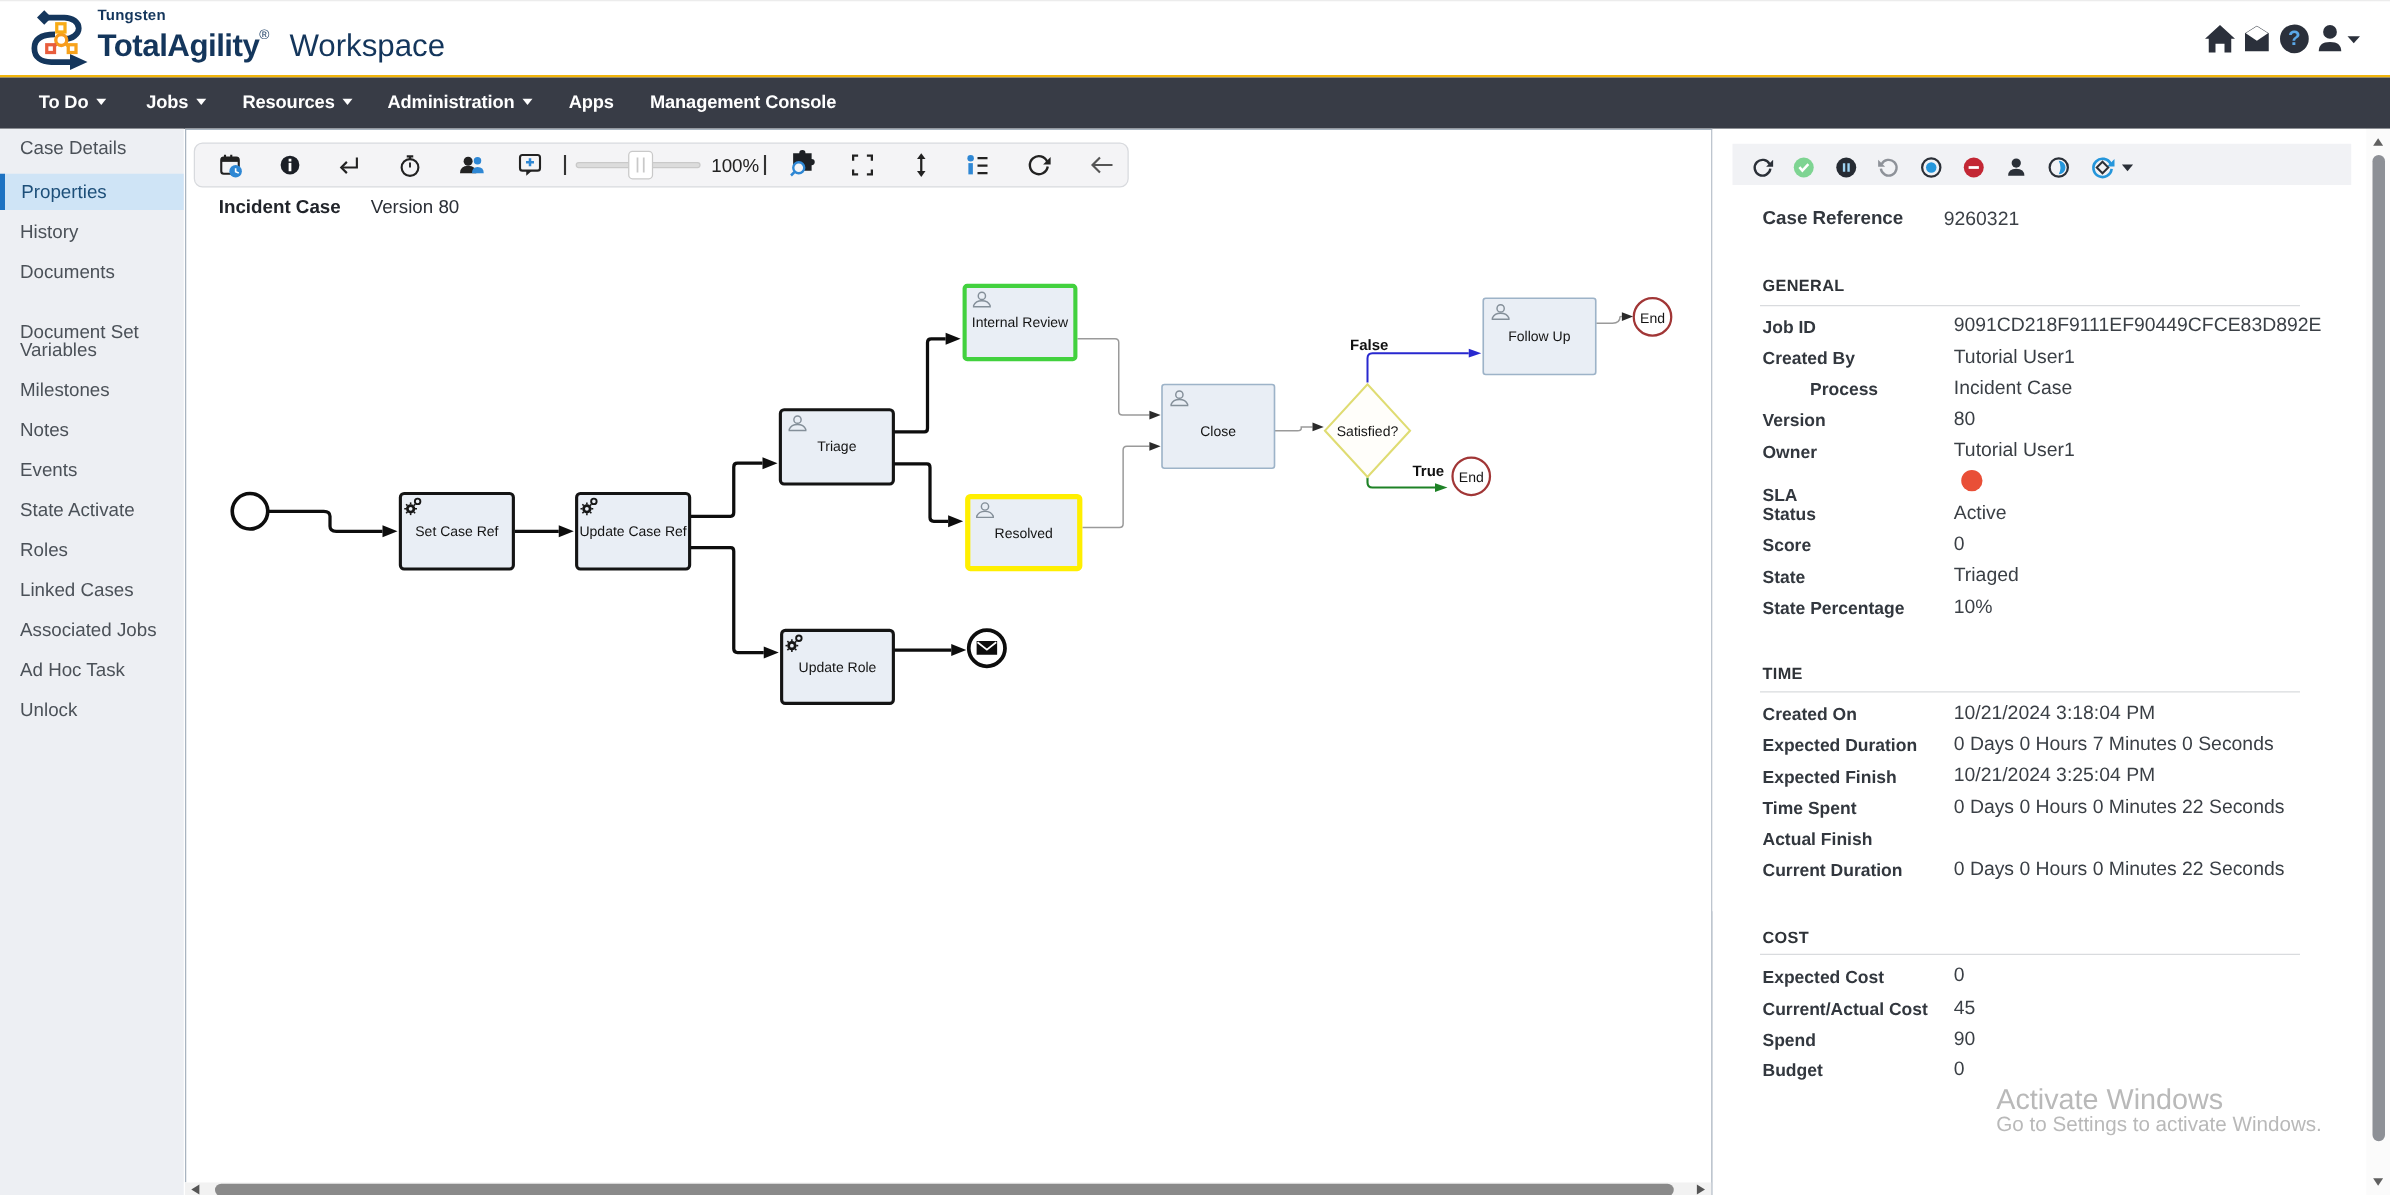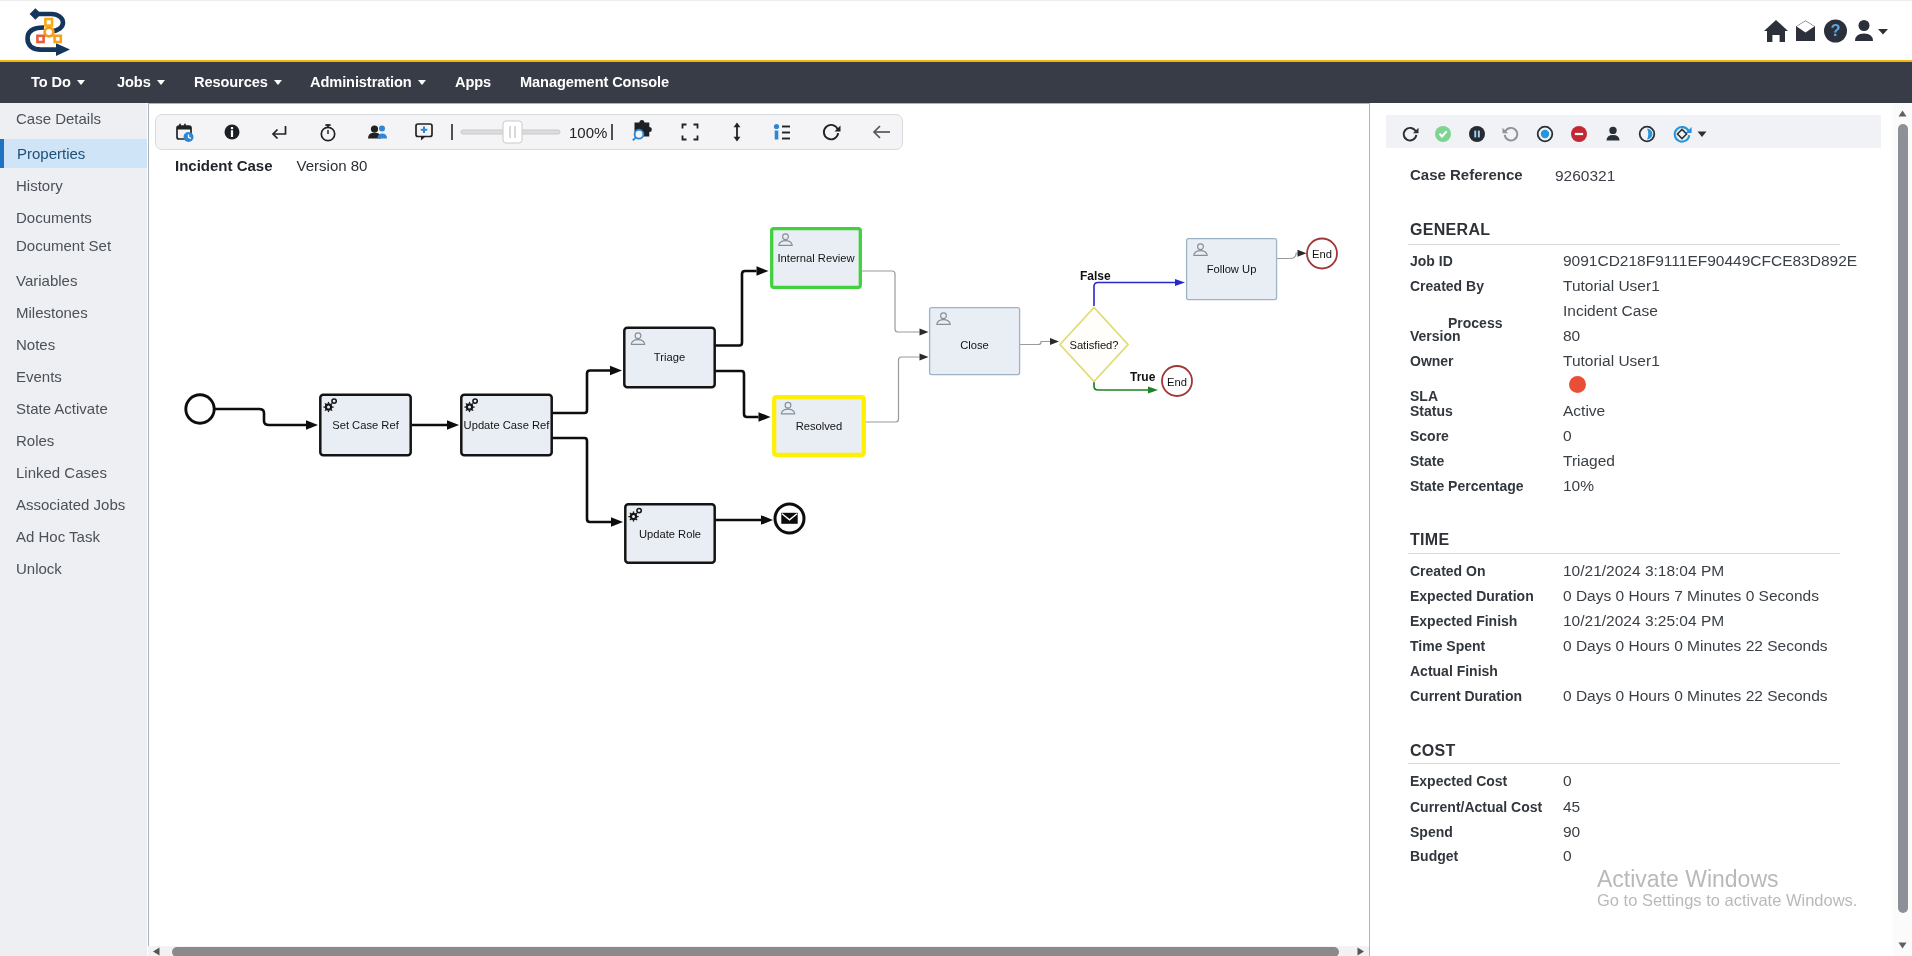--- a/index.html
+++ b/index.html
@@ -31,21 +31,21 @@
 
 #hscroll { position:absolute; left:0px; top:842px; width:1221px; height:11px; background:#f2f2f2; }
 #hthumb { position:absolute; left:24px; top:0.5px; width:1167px; height:10px; background:#8a8a8a; border-radius:5px; }
 #vscroll { position:absolute; left:1893px; top:103px; width:19px; height:853px; background:#fbfbfb; }
 #vthumb { position:absolute; left:4.5px; top:21px; width:10px; height:789px; background:#8d9096; border-radius:5px; }
 
 #rpanel { position:absolute; left:1370px; top:103px; width:523px; height:626px; background:#fff; }
 #rp-toolbar { position:absolute; left:16px; top:12px; width:495px; height:33px; background:#f1f2f5; }
 .lbl { position:absolute; left:40px; font-size:14px; font-weight:bold; color:#32373e; }
 .val { position:absolute; left:193px; font-size:15.5px; color:#3a3f45; }
-.sechead { position:absolute; left:40px; font-size:16px; font-weight:bold; color:#2e3237; letter-spacing:0.3px; }
+.sechead { position:absolute; left:40px; font-size:13px; font-weight:bold; color:#2e3237; letter-spacing:0.3px; }
 .secline { position:absolute; left:38px; width:432px; height:1px; background:#d9dbde; }
 #actwin { position:absolute; left:227px; top:763px; font-size:23px; color:#b9b9b9; }
 #actwin2 { position:absolute; left:227px; top:788px; font-size:16.5px; color:#b9b9b9; }
 </style>
 </head>
 <body>
 <div id="header">
   <div id="logo" class="abs" style="left:0px;top:0px;">
   <svg width="78" height="58" viewBox="0 0 78 58">
     <path d="M35.5 13 H51.5 A 11.5 8.6 0 0 1 63 21.6 A 11.5 8.6 0 0 1 51.5 30.2 L 50.5 30.2" fill="none" stroke="#14365c" stroke-width="4.6"></path>
@@ -54,20 +54,24 @@
     <path d="M35.4 7.2 L41.2 13 L35.4 18.8 L29.6 13 Z" fill="#14365c"></path>
     <line x1="49" y1="27" x2="48.8" y2="23.5" stroke="#f7a21b" stroke-width="2.6"></line>
     <line x1="45.8" y1="33.8" x2="42.5" y2="36.5" stroke="#e85d3d" stroke-width="2.6"></line>
     <line x1="52.2" y1="33.8" x2="55.5" y2="36.5" stroke="#f7a21b" stroke-width="2.6"></line>
     <circle cx="49" cy="31" r="4.4" fill="#fff" stroke="#f79b1d" stroke-width="2.7"></circle>
     <rect x="45.4" y="18" width="6.6" height="6.6" fill="#fff" stroke="#f7ab16" stroke-width="2.6"></rect>
     <rect x="37.4" y="34.8" width="6.2" height="6.2" fill="#fff" stroke="#e85d3d" stroke-width="2.6"></rect>
     <rect x="54.6" y="34.8" width="6.2" height="6.2" fill="#fff" stroke="#f7a21b" stroke-width="2.6"></rect>
   </svg>
   </div>
+  <div id="brand">
+    <div id="tungsten">Tungsten</div>
+    <div id="ta-line"><span id="ta">TotalAgility</span><span id="reg">®</span><span id="ws" style="margin-left:9px;">&nbsp;Workspace</span></div>
+  </div>
   <div id="hdricons" class="abs" style="left:1763px;top:17px;">
   <svg width="130" height="26" viewBox="0 0 130 26">
     <g fill="#2b303b">
       <path d="M13 2 L25 13 L22 13 L22 24 L16.6 24 L16.6 17 L9.4 17 L9.4 24 L4 24 L4 13 L1 13 Z"></path>
       <path d="M33 8.5 L42.5 2.5 L52 8.5 L52 23 L33 23 Z"></path>
       <path d="M33.6 8.6 L42.5 14.6 L51.4 8.6 L42.5 3 Z" fill="#fff"></path>
       <circle cx="72.5" cy="13" r="11.5"></circle>
       <text x="72.5" y="18.3" font-size="16.5" font-weight="bold" fill="#5aa7e8" text-anchor="middle" font-family="Liberation Sans">?</text>
       <circle cx="101" cy="7.5" r="5.5"></circle>
       <path d="M92 23 Q92 15.5 101 15.5 Q110 15.5 110 23 Z"></path>
@@ -82,21 +86,21 @@
   <div class="navitem" style="left:117px;">Jobs<span class="caret"></span></div>
   <div class="navitem" style="left:194px;">Resources<span class="caret"></span></div>
   <div class="navitem" style="left:310px;">Administration<span class="caret"></span></div>
   <div class="navitem" style="left:455px;">Apps</div>
   <div class="navitem" style="left:520px;">Management Console</div>
 </div>
 <div id="sidebar">
   <div class="sbitem" style="top:1px;">Case Details</div>
   <div class="sbitem" style="top:68px;">History</div>
   <div class="sbitem" style="top:100px;">Documents</div>
-  <div class="sbitem" style="top:128px;">Document Set</div>
+  <div class="sbitem" style="top:148px;">Document Set</div>
   <div class="sbitem" style="top:163px;">Variables</div>
   <div class="sbitem" style="top:195px;">Milestones</div>
   <div class="sbitem" style="top:227px;">Notes</div>
   <div class="sbitem" style="top:259px;">Events</div>
   <div class="sbitem" style="top:291px;">State Activate</div>
   <div class="sbitem" style="top:323px;">Roles</div>
   <div class="sbitem" style="top:355px;">Linked Cases</div>
   <div class="sbitem" style="top:387px;">Associated Jobs</div>
   <div class="sbitem" style="top:419px;">Ad Hoc Task</div>
   <div class="sbitem" style="top:451px;">Unlock</div>
@@ -339,21 +343,21 @@
   </svg>
   </div>
   <div class="lbl" style="top:63px;font-size:15px;">Case Reference</div>
   <div class="val" style="left:185px;top:64px;">9260321</div>
   <div class="sechead" style="top:118px;">GENERAL</div>
   <div class="secline" style="top:141px;"></div>
   <div class="lbl" style="top:150px;">Job ID</div>
     <div class="val" style="top:149px;">9091CD218F9111EF90449CFCE83D892E</div>
   <div class="lbl" style="top:175px;">Created By</div>
     <div class="val" style="top:174px;">Tutorial User1</div>
-  <div class="lbl" style="top:212px;padding-left:38px;">Process</div>
+  <div class="lbl" style="top:200px;padding-left:38px;">Process</div>
     <div class="val" style="top:199px;">Incident Case</div>
   <div class="lbl" style="top:225px;">Version</div>
     <div class="val" style="top:224px;">80</div>
   <div class="lbl" style="top:250px;">Owner</div>
     <div class="val" style="top:249px;">Tutorial User1</div>
   <div class="lbl" style="top:275px;margin-top:10px;">SLA</div>
     <div class="val" style="top:273px;"><span style="display:inline-block;margin-left:6px;width:17px;height:17px;border-radius:50%;background:#e94f37;"></span></div>
   <div class="lbl" style="top:300px;">Status</div>
     <div class="val" style="top:299px;">Active</div>
   <div class="lbl" style="top:325px;">Score</div>

